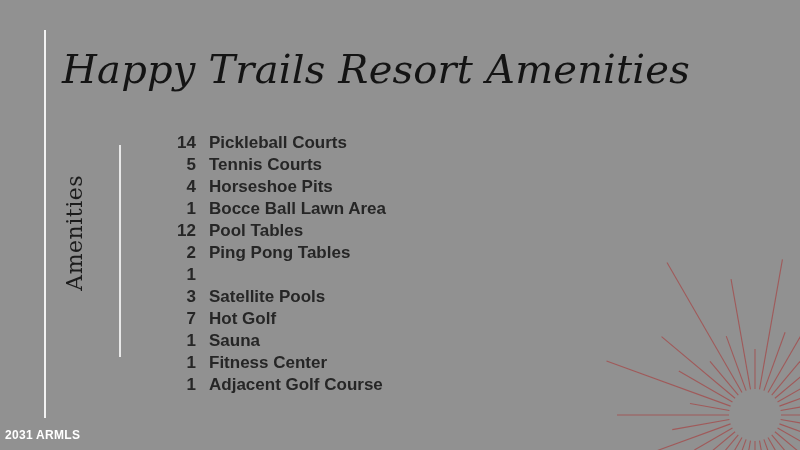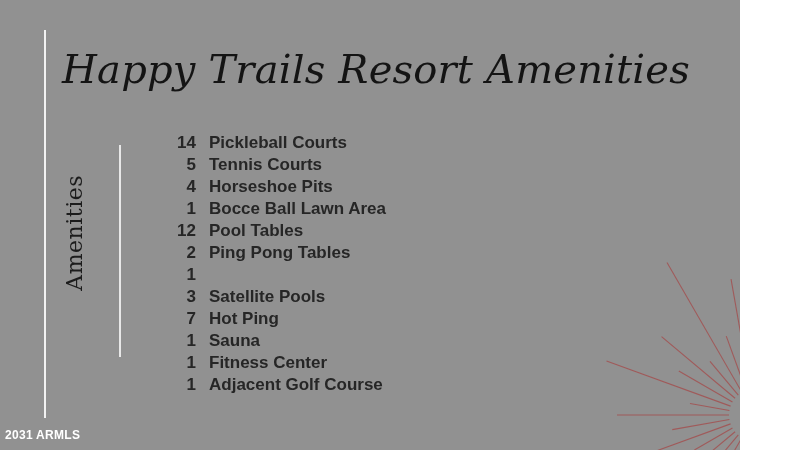--- a/index.html
+++ b/index.html
@@ -7,21 +7,21 @@
     padding: 0;
   }
   body {
     width: 800px;
     height: 450px;
     overflow: hidden;
     font-family: "Liberation Sans", sans-serif;
   }
   #slide {
     position: relative;
-    width: 740px;
+    width: 800px;
     height: 450px;
     background: #919191;
     overflow: hidden;
   }
 
   
   #sunburst {
     position: absolute;
     left: 560px;
     top: 245px;
@@ -187,21 +187,21 @@
       </div>
       <div class="amenity-row">
         <div class="amenity-count">1</div>
       </div>
       <div class="amenity-row">
         <div class="amenity-count">3</div>
         <div class="amenity-label">Satellite Pools</div>
       </div>
       <div class="amenity-row">
         <div class="amenity-count">7</div>
-        <div class="amenity-label">Hot Ping</div>
+        <div class="amenity-label">Hot Golf</div>
       </div>
       <div class="amenity-row">
         <div class="amenity-count">1</div>
         <div class="amenity-label">Sauna</div>
       </div>
       <div class="amenity-row">
         <div class="amenity-count">1</div>
         <div class="amenity-label">Fitness Center</div>
       </div>
       <div class="amenity-row">

